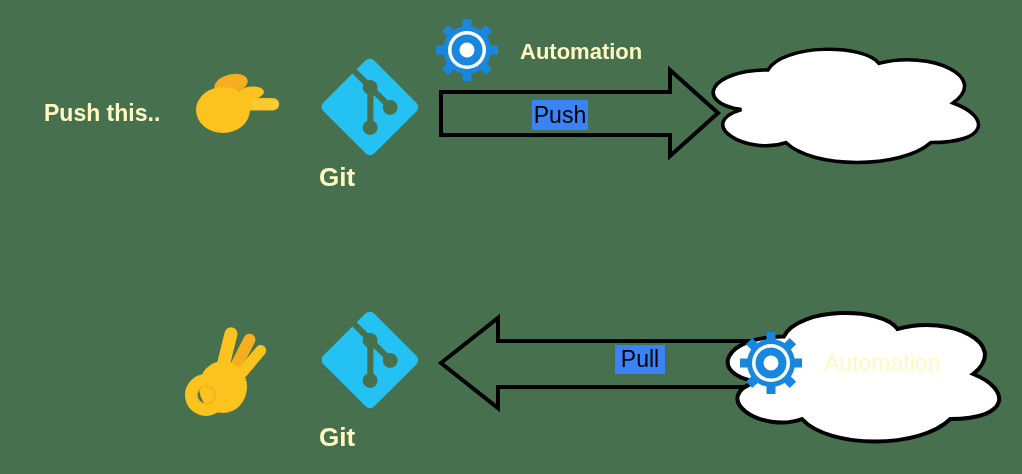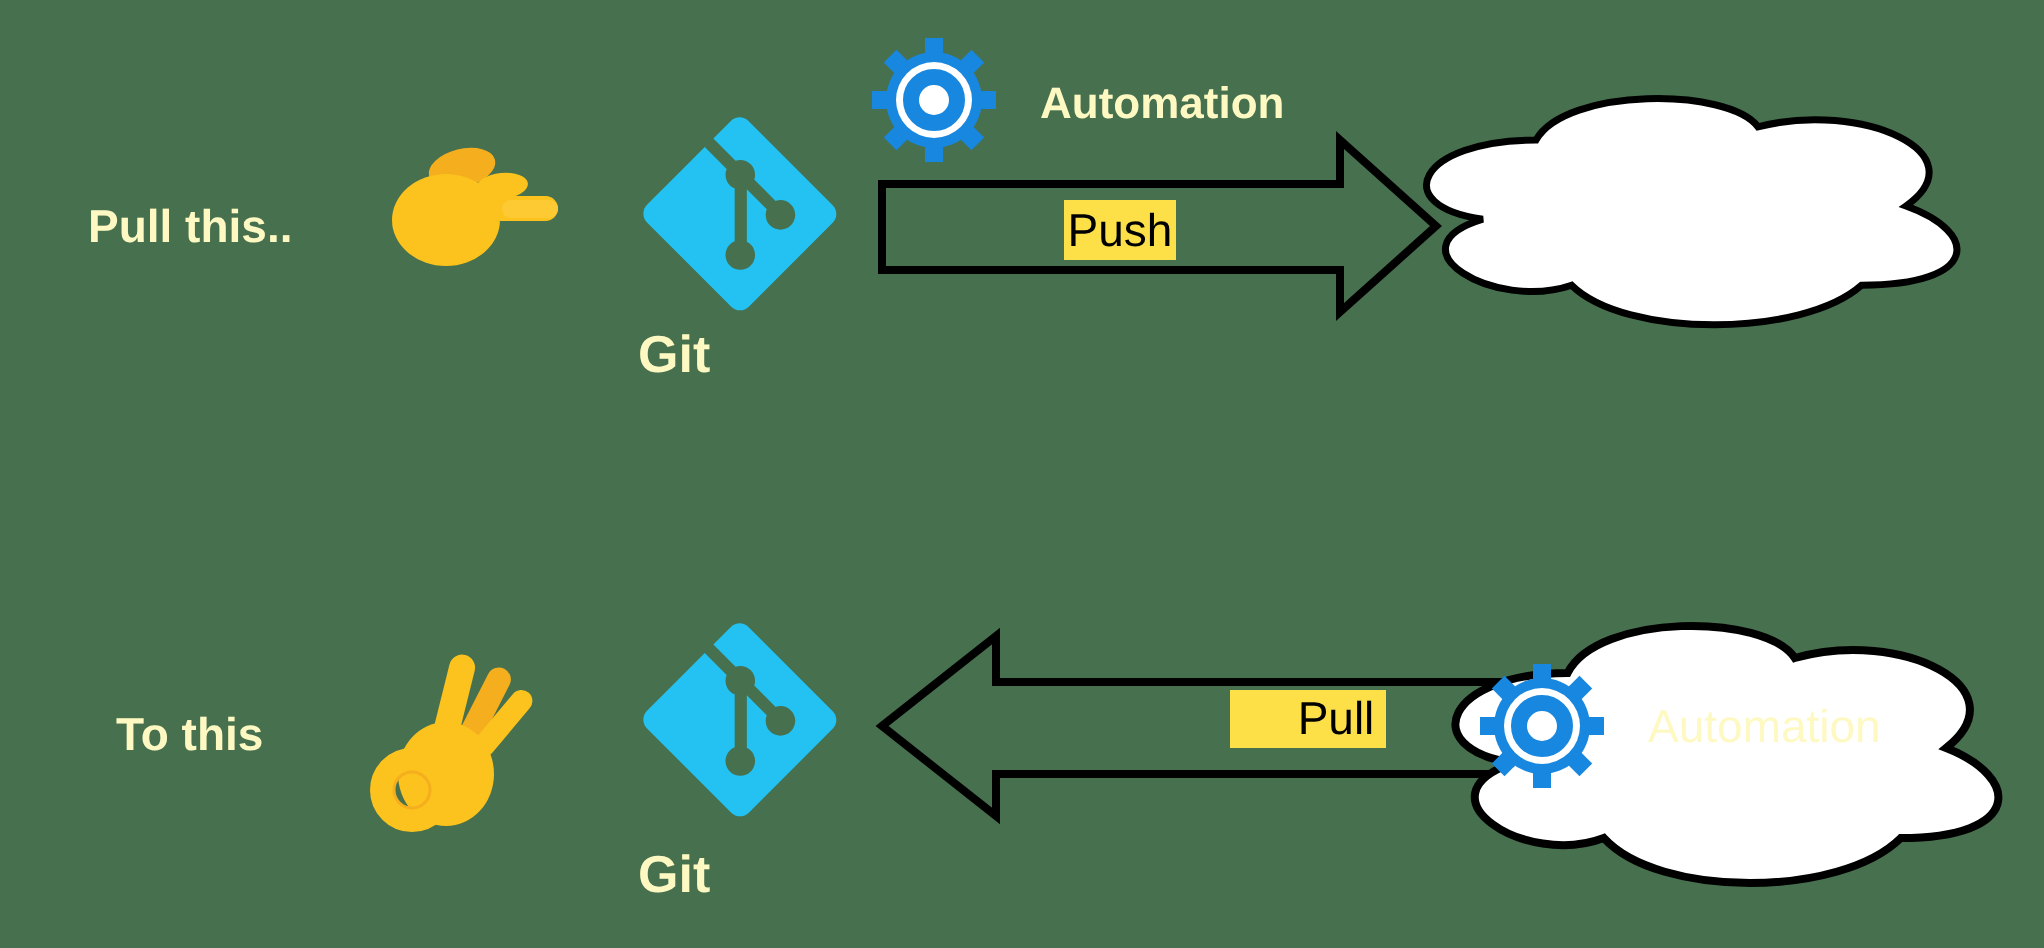--- a/index.html
+++ b/index.html
@@ -8,21 +8,21 @@
     background:#47704E; overflow:hidden;
     font-family:"Liberation Sans", sans-serif;
   }
   .scene { position:absolute; left:0; top:0; }
   .label { position:absolute; color:#fef9c3; white-space:nowrap; line-height:1.15; }
   .caption { font-size:23px; font-weight:bold; }
   .git-label { font-size:26px; font-weight:bold; width:102px; text-align:left; }
   .automation-top { font-size:22px; font-weight:bold; }
   .automation-bottom { font-size:23px; font-weight:normal; }
   .arrow-tag {
-    position:absolute; background:#fde047; color:#000;
+    position:absolute; background:#3b82f6; color:#000;
     display:flex; align-items:center; justify-content:center;
     font-size:23px;
   }
 </style>
 </head>
 <body>
 
 <div class="canvas">
 
   <svg class="scene" width="1022" height="474" viewBox="0 0 1022 474">
@@ -94,29 +94,28 @@
     <g transform="translate(185,326)">
       <rect x="30" y="0" width="13" height="52" rx="6.5" fill="#FCC21D" transform="rotate(14 36 46)"></rect>
       <rect x="43" y="4" width="12" height="46" rx="6" fill="#F5AE1D" transform="rotate(27 49 44)"></rect>
       <rect x="52" y="12" width="11" height="40" rx="5.5" fill="#FCC21D" transform="rotate(40 57 46)"></rect>
       <ellipse cx="38" cy="61" rx="24" ry="26" fill="#FCC21D"></ellipse>
       <circle cx="21" cy="69" r="15" fill="none" stroke="#FCC21D" stroke-width="12"></circle>
       <circle cx="21" cy="69" r="9" fill="none" stroke="#F5AE1D" stroke-width="1.5"></circle>
     </g>
   </svg>
 
-  <div class="label caption" style="left:44px; top:100px;">Pull this..</div>
+  <div class="label caption" style="left:44px; top:100px;">Push this..</div>
 
   <div class="label automation-top" style="left:520px; top:39px;">Automation</div>
 
   <div class="label git-label" style="left:319px; top:163px;">Git</div>
 
   <div class="arrow-tag" style="left:532px; top:100px; width:56px; height:30px;">Push</div>
 
-  <div class="label caption" style="left:58px; top:354px;">To this</div>
 
   <div class="label git-label" style="left:319px; top:423px;">Git</div>
 
-  <div class="arrow-tag" style="left:615px; top:345px; width:50px; height:29px;padding-left:28px;">Pull</div>
+  <div class="arrow-tag" style="left:615px; top:345px; width:50px; height:29px;">Pull</div>
 
   <div class="label automation-bottom" style="left:824px; top:350px;">Automation</div>
 
 </div>
 
 </body></html>

